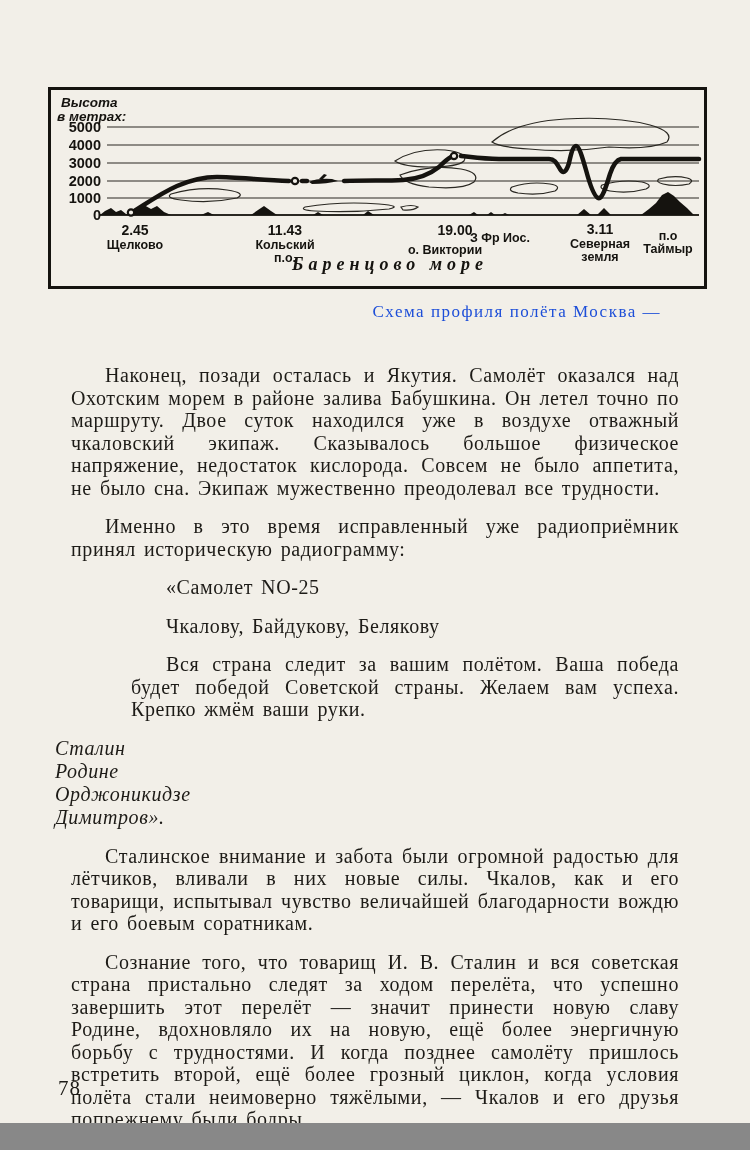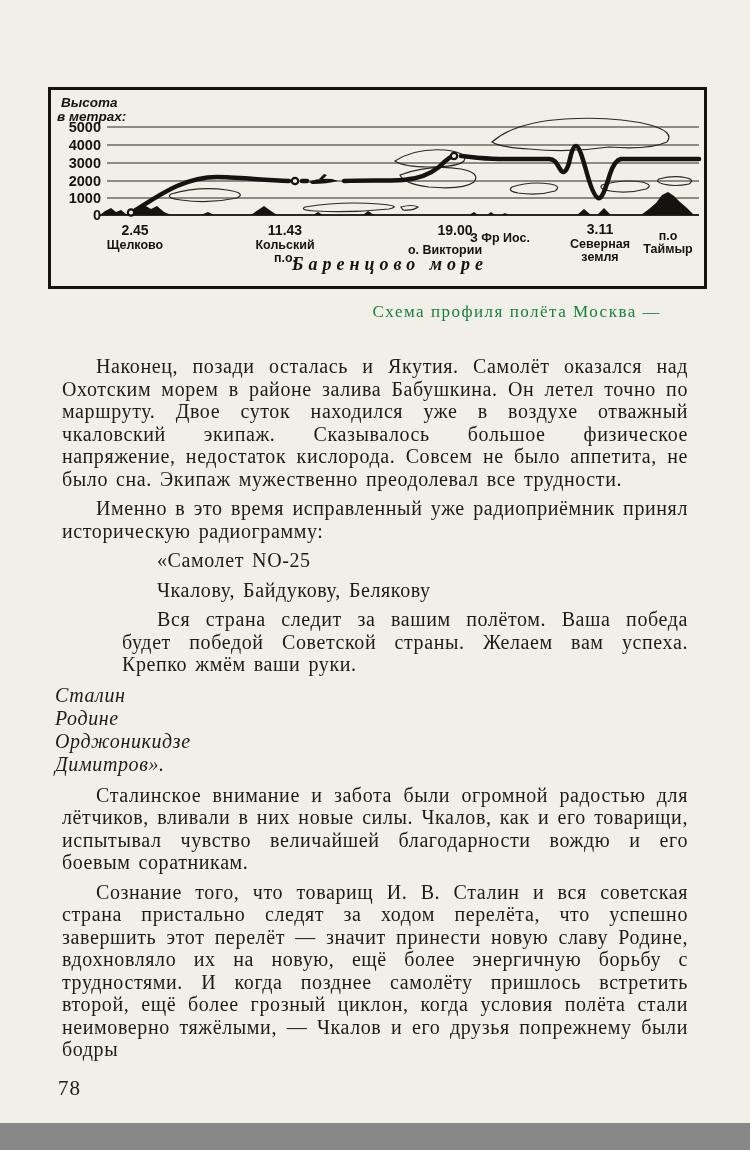--- a/index.html
+++ b/index.html
@@ -11,29 +11,29 @@
   }
   
   .figure-box {
     position:absolute; left:48px; top:87px; width:653px; height:196px;
     border:3px solid #15130f; background:#f2efe8;
   }
   .figure-box svg { display:block; width:100%; height:100%; }
   .fig-caption {
     position:absolute; left:55px; top:302px; width:640px;
     text-align:right; padding-right:34px; box-sizing:border-box;
-    font-size:17px; letter-spacing:1.5px; color:#15803d;
+    font-size:17px; letter-spacing:1.5px; color:#1d4ed8;
   }
   
   .body-text {
     position:absolute; left:55px; top:348px; width:640px;
     font-size:20px; line-height:22.5px;
     letter-spacing:0.6px; word-spacing:2.5px;
   }
-  .para { margin:7px; text-align:justify; }
+  .para { margin:16px; text-align:justify; }
   .para.indent { text-indent:34px; }
   .para.telegram { padding-left:60px; text-indent:35px; }
   .signatures {
     text-align:left; padding-right:146px;
     font-style:italic; font-size:20px; line-height:23px;
     margin:8px 0 8px 0;
   }
   .page-number {
     position:absolute; left:58px; top:1040px;
     font-size:21px; letter-spacing:1px;margin-top:36px;

